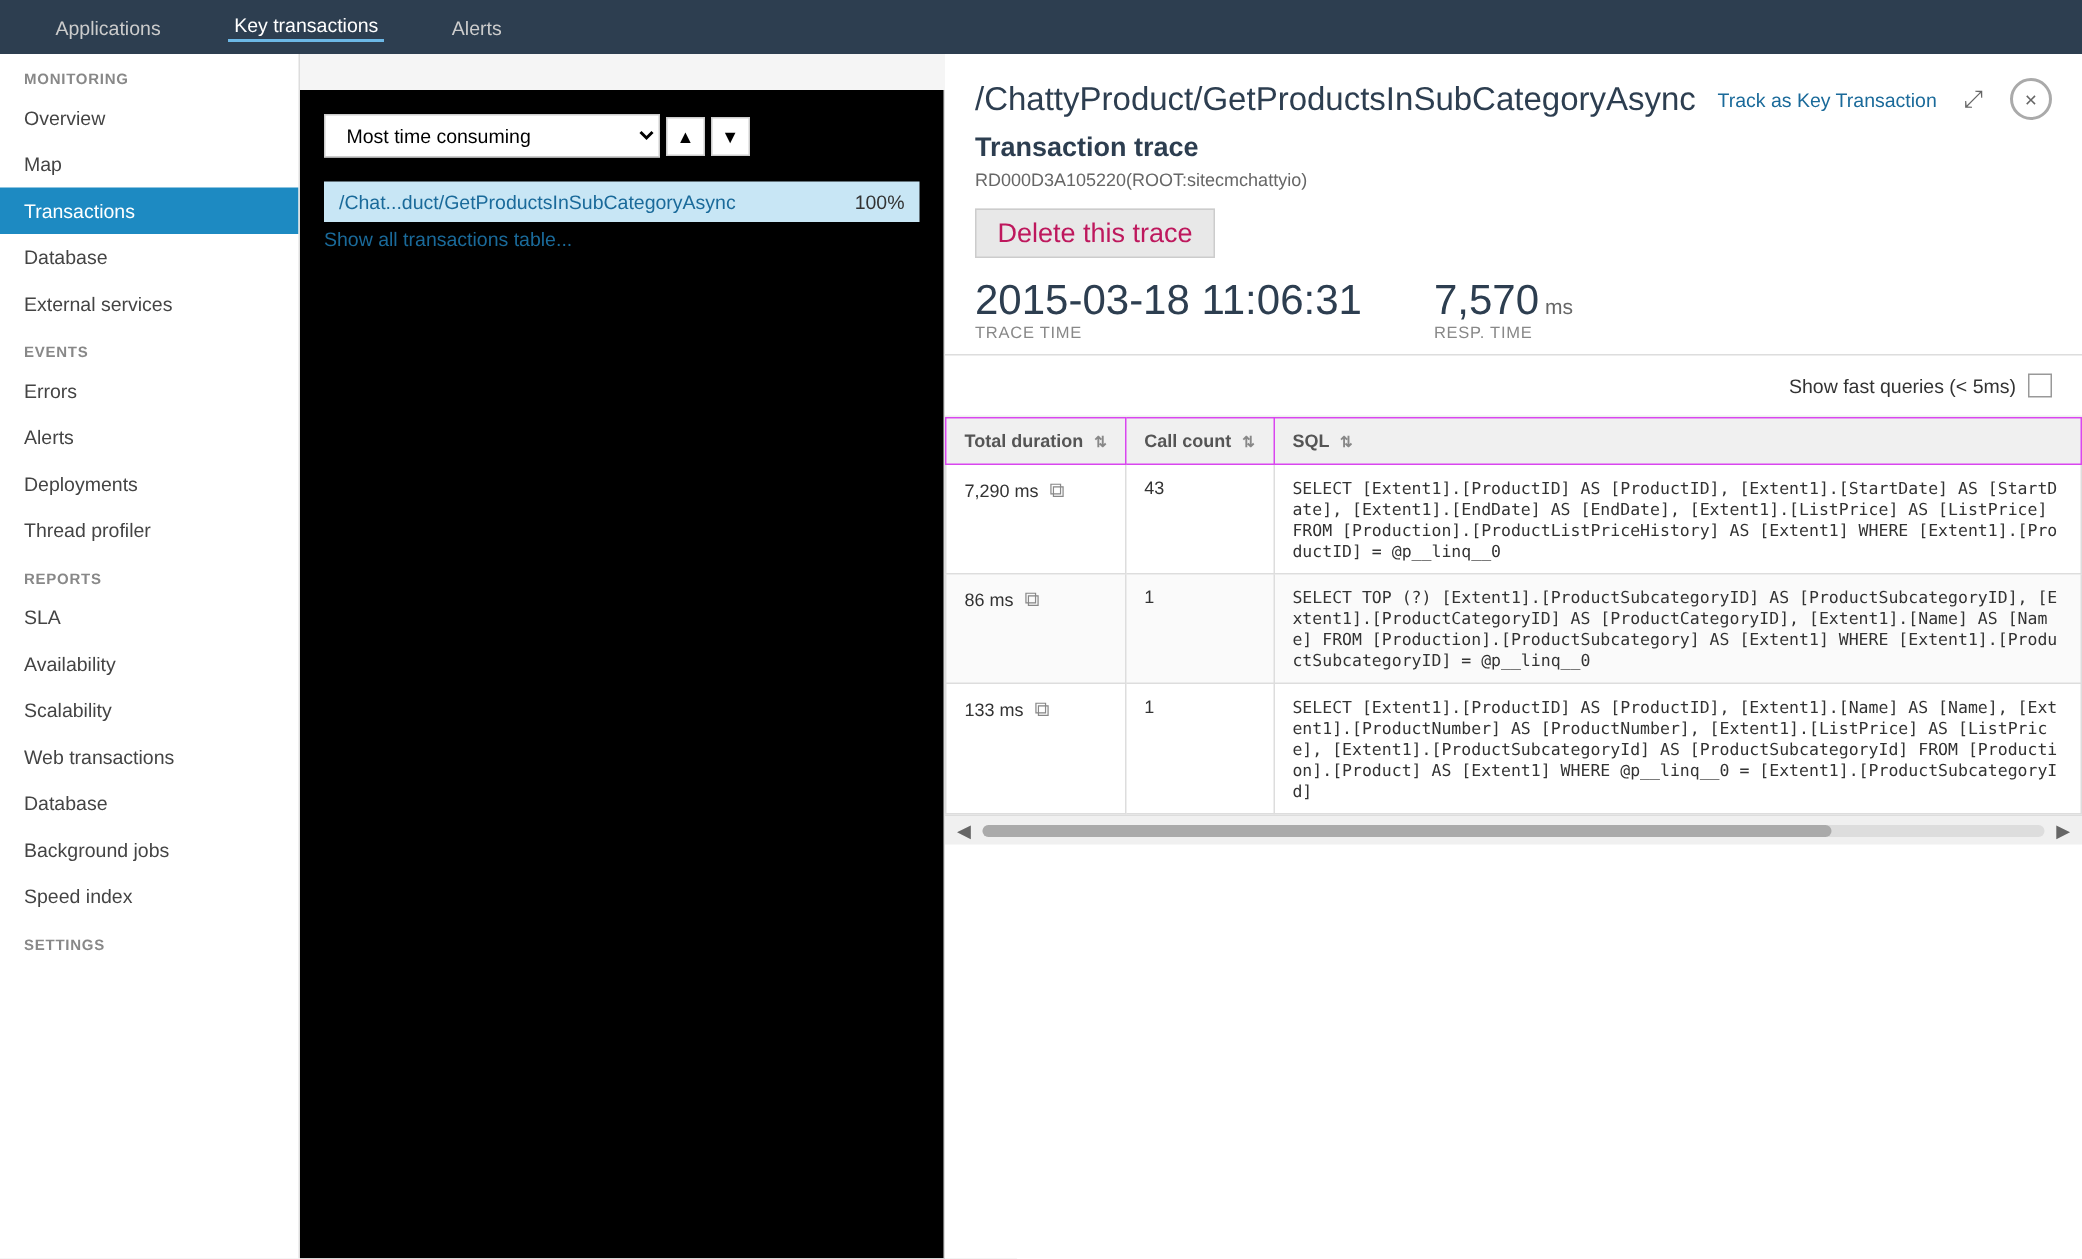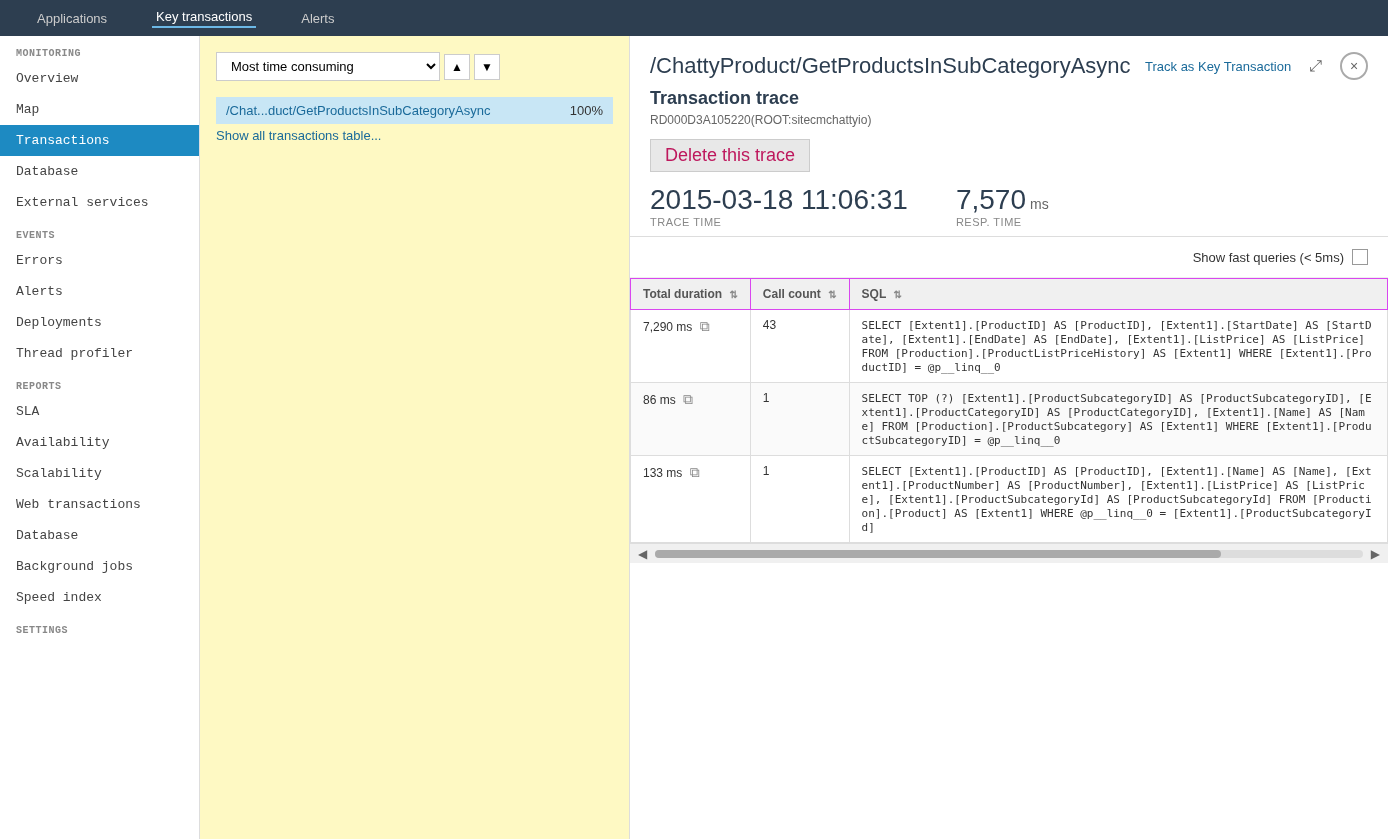--- a/index.html
+++ b/index.html
@@ -33,21 +33,20 @@
       height: calc(839px - 36px);
     }
 
     
     .sidebar {
       width: 200px;
       background: #fff;
       border-right: 1px solid #ddd;
       overflow-y: auto;
       flex-shrink: 0;
-      font-family: Liberation Mono, monospace;
     }
     .sidebar-section-label {
       font-size: 10px;
       color: #888;
       font-weight: bold;
       padding: 12px 16px 4px;
       letter-spacing: 0.5px;
       text-transform: uppercase;
     }
     .sidebar-item {
@@ -64,25 +63,26 @@
     
     .main {
       display: flex;
       flex: 1;
       overflow: hidden;
     }
 
     
     .left-panel {
       width: 430px;
-      background: #fef9c3;
+      background: #000000;
       border-right: 1px solid #ddd;
       padding: 16px;
       overflow-y: auto;
       flex-shrink: 0;
+      margin-top: 24px;
     }
     .dropdown-row {
       display: flex;
       align-items: center;
       gap: 4px;
       margin-bottom: 16px;
     }
     .dropdown-select {
       border: 1px solid #ccc;
       padding: 5px 10px;

